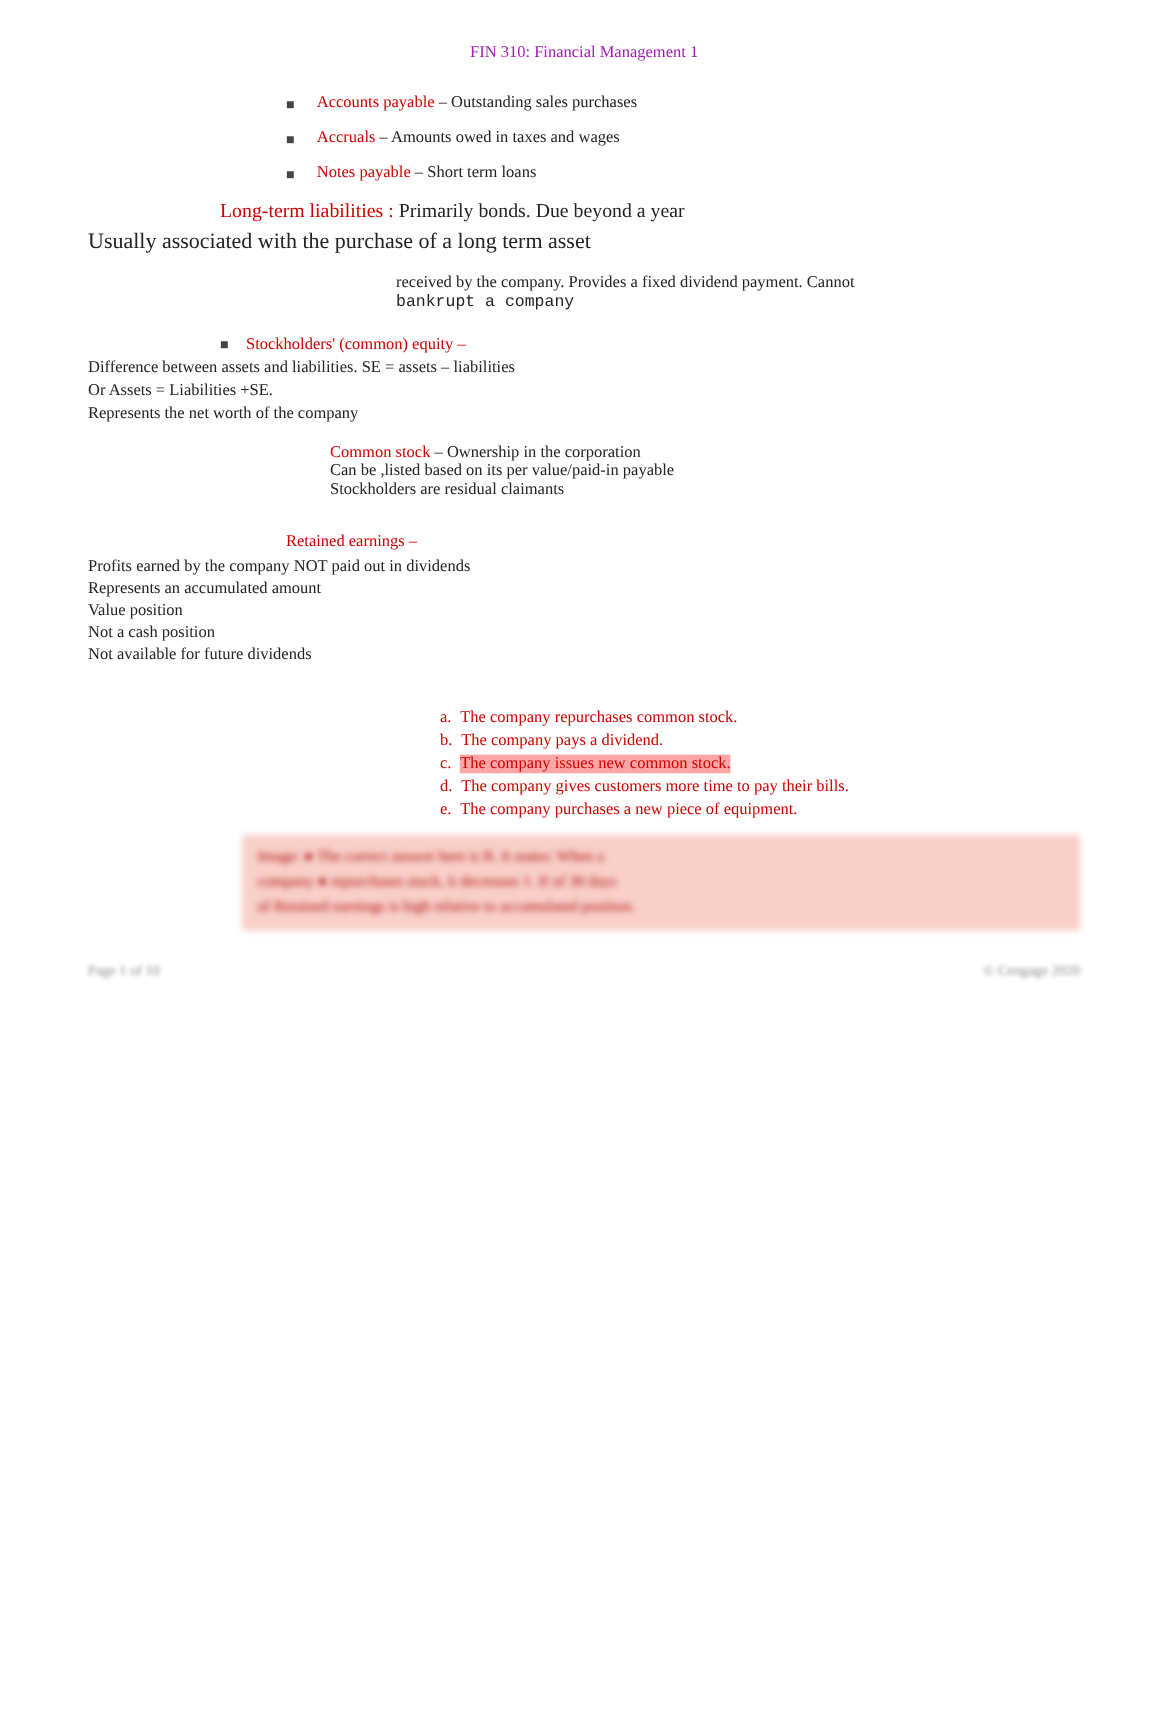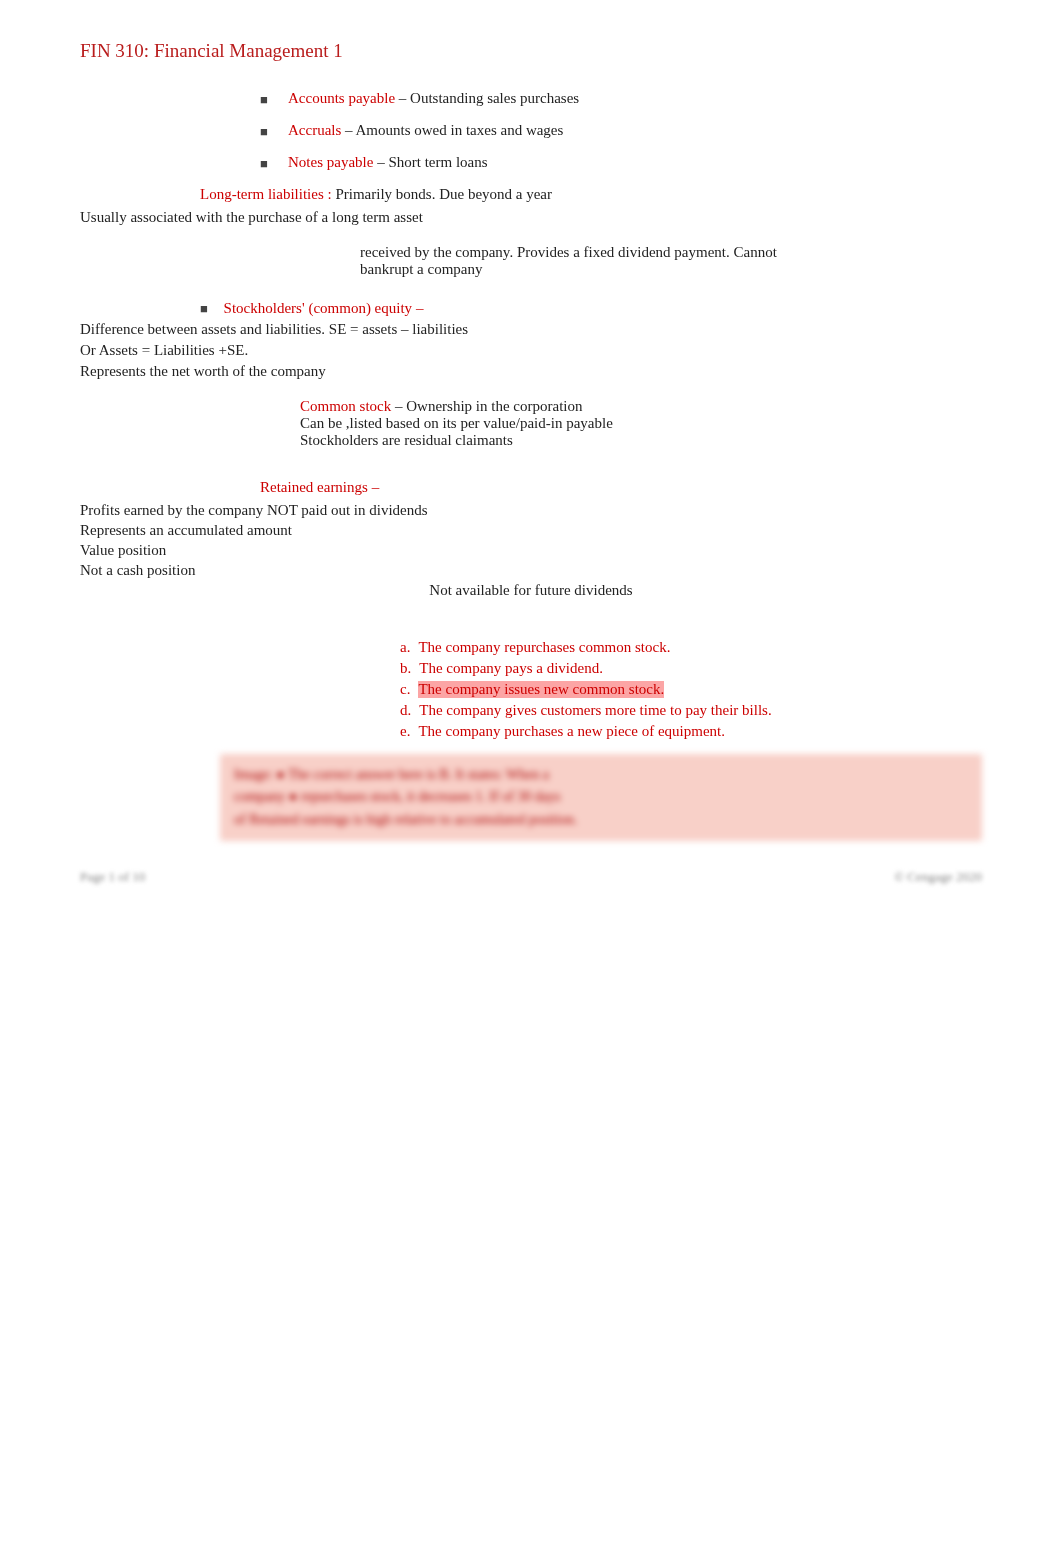--- a/index.html
+++ b/index.html
@@ -6,24 +6,24 @@
     body {
       background: #fff;
       font-family: 'Times New Roman', Times, serif;
       font-size: 15px;
       color: #222;
       width: 1062px;
       min-height: 1561px;
       padding: 40px 80px 60px 80px;
     }
     .page-header {
-      text-align: left;
+      text-align: center;
       margin-bottom: 28px;
-      font-size: 19px;
-      color: #b91c1c;
+      font-size: 15px;
+      color: #a21caf;
     }
     .bullet-section {
       margin-left: 180px;
       margin-bottom: 12px;
     }
     .bullet-item {
       display: flex;
       align-items: flex-start;
       margin-bottom: 14px;
     }
@@ -36,25 +36,25 @@
     }
     .red-term {
       color: #cc0000;
     }
     .black-text {
       color: #222;
     }
     .long-term-section {
       margin-left: 120px;
       margin-bottom: 6px;
-      font-size: 15px;
+      font-size: 18px;
     }
     .full-width-text {
       margin-left: 0;
-      font-size: 15px;
+      font-size: 20px;
       margin-bottom: 4px;
     }
     .preferred-stock-section {
       margin-left: 220px;
       margin-top: 18px;
       margin-bottom: 18px;
     }
     .stockholders-section {
       margin-left: 120px;
       margin-top: 22px;
@@ -149,21 +149,21 @@
 </div>
 
 <div class="long-term-section">
   <span class="red-term">Long-term liabilities :</span>
   <span> Primarily bonds. Due beyond a year</span>
 </div>
 <div class="full-width-text">Usually associated with the purchase of a long term asset</div>
 
 <div class="preferred-stock-section">
   <div style="margin-left: 60px;">received by the company. Provides a fixed dividend payment. Cannot</div>
-  <div style="margin-left: 60px;">bankrupt a company</div>
+  <div style="margin-left: 60px; font-family: Liberation Mono, monospace;">bankrupt a company</div>
 </div>
 
 <div class="stockholders-section">
   <span class="bullet-char" style="display:inline; margin-right:12px; font-size:13px; color:#444;">■</span>
   <span class="red-term">Stockholders' (common) equity</span>
   <span class="red-term"> –</span>
 </div>
 <div class="stockholders-content">Difference between assets and liabilities. SE = assets – liabilities</div>
 <div class="stockholders-content">Or Assets = Liabilities +SE.</div>
 <div class="stockholders-content" style="margin-bottom: 18px;">Represents the net worth of the company</div>
@@ -179,21 +179,21 @@
 </div>
 
 <div class="retained-earnings-section">
   <span class="red-term">Retained earnings</span>
   <span class="red-term"> –</span>
 </div>
 <div class="retained-content">Profits earned by the company NOT paid out in dividends</div>
 <div class="retained-content">Represents an accumulated amount</div>
 <div class="retained-content">Value position</div>
 <div class="retained-content">Not a cash position</div>
-<div class="retained-content" style="text-align:center;">Not available for future dividends</div>
+<div class="retained-content" style="">Not available for future dividends</div>
 
 <div class="example-section">
   <ol class="example-list" style="list-style: none; padding-left: 0;">
     <li style="display:flex; gap:8px;">
       <span>a.</span>
       <span class="red-term">The company repurchases common stock.</span>
     </li>
     <li style="display:flex; gap:8px;">
       <span>b.</span>
       <span class="red-term">The company pays a dividend.</span>

